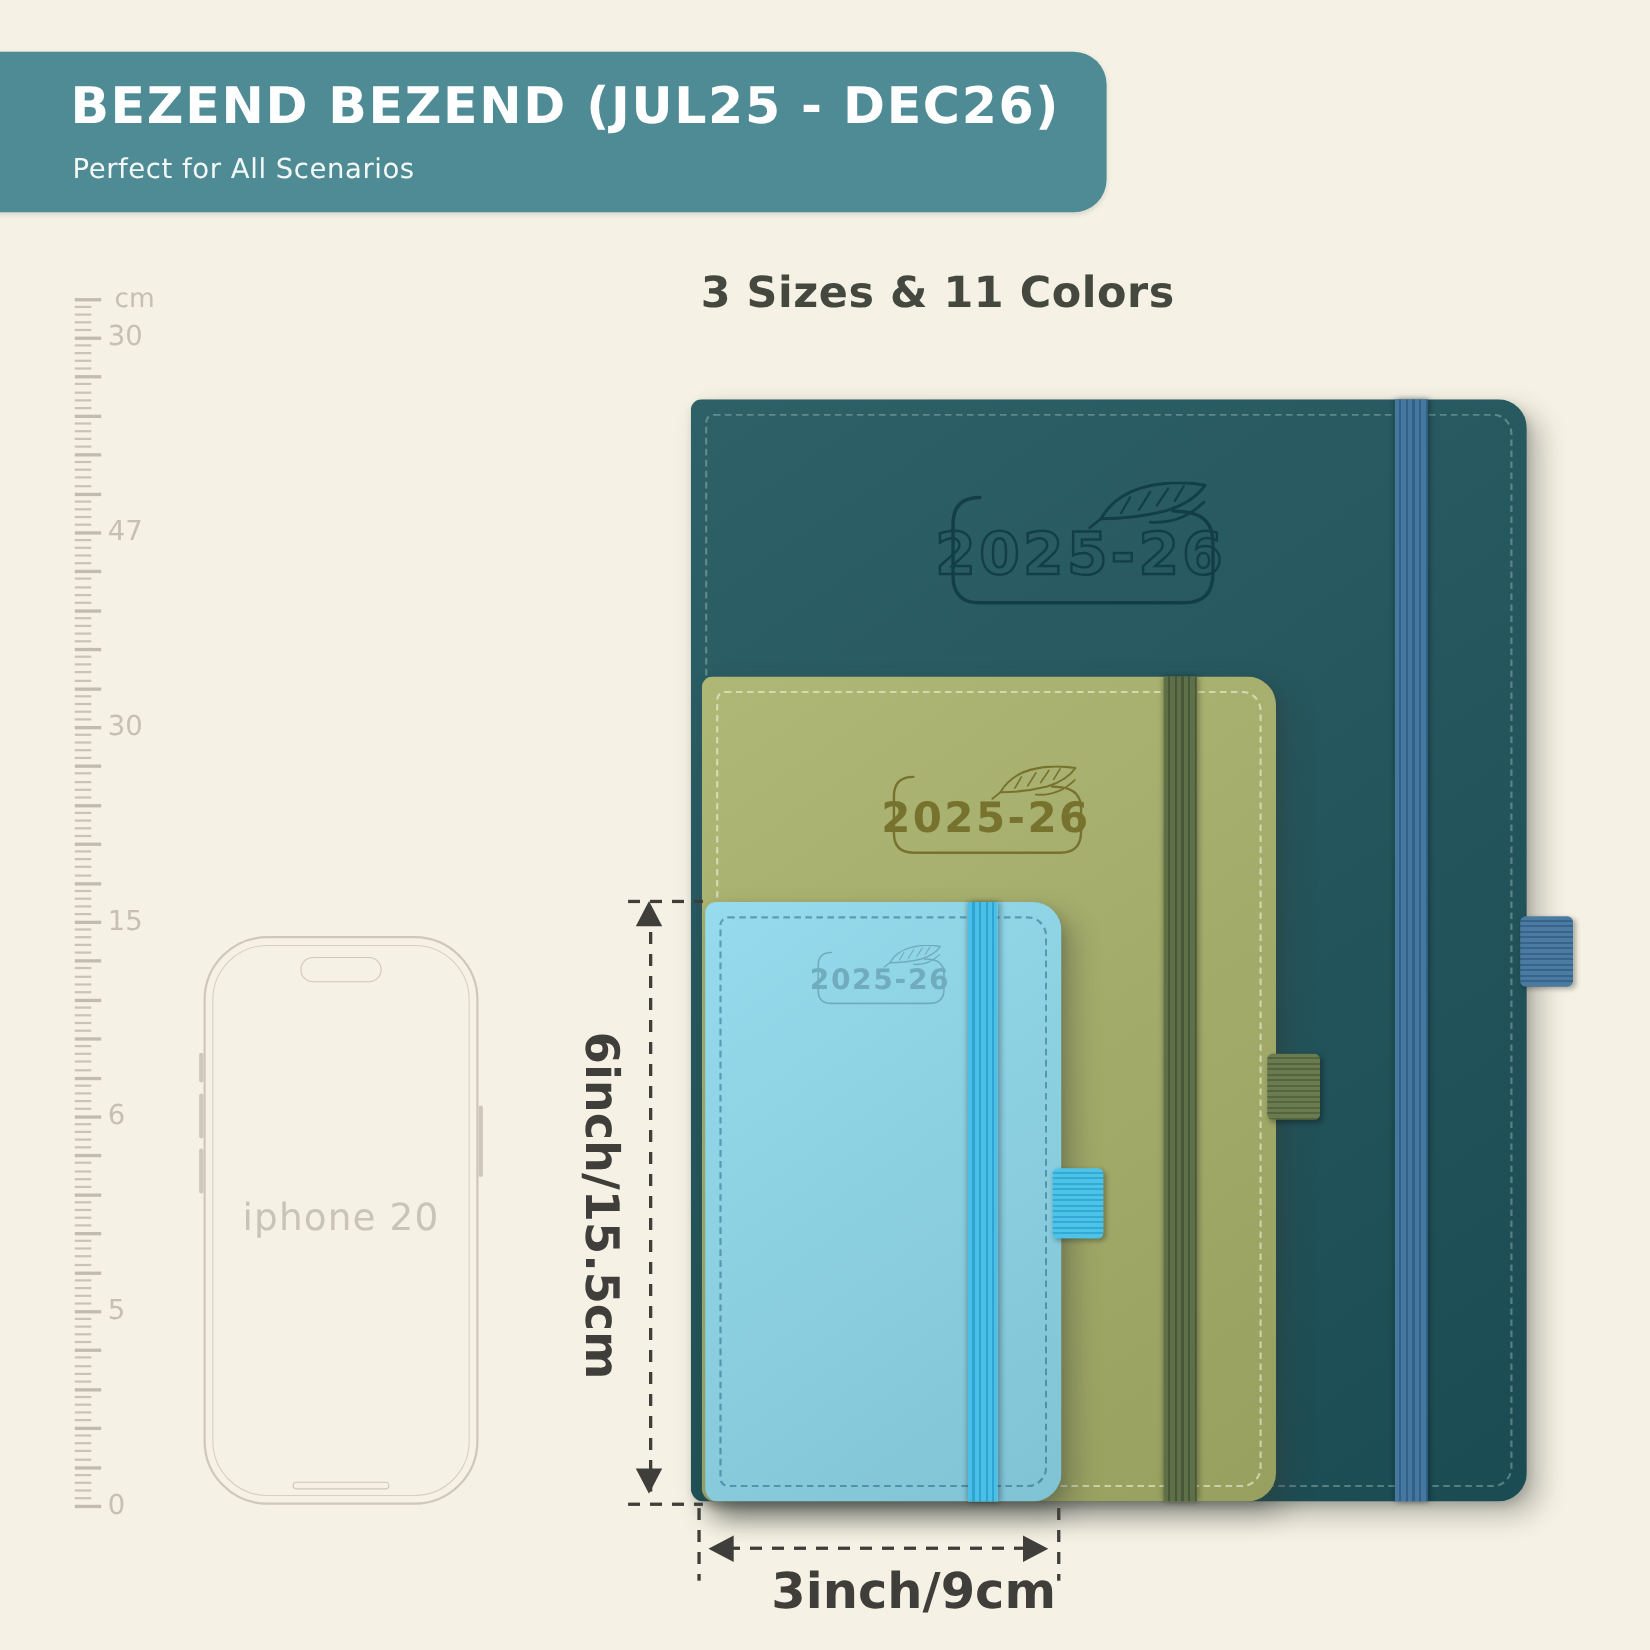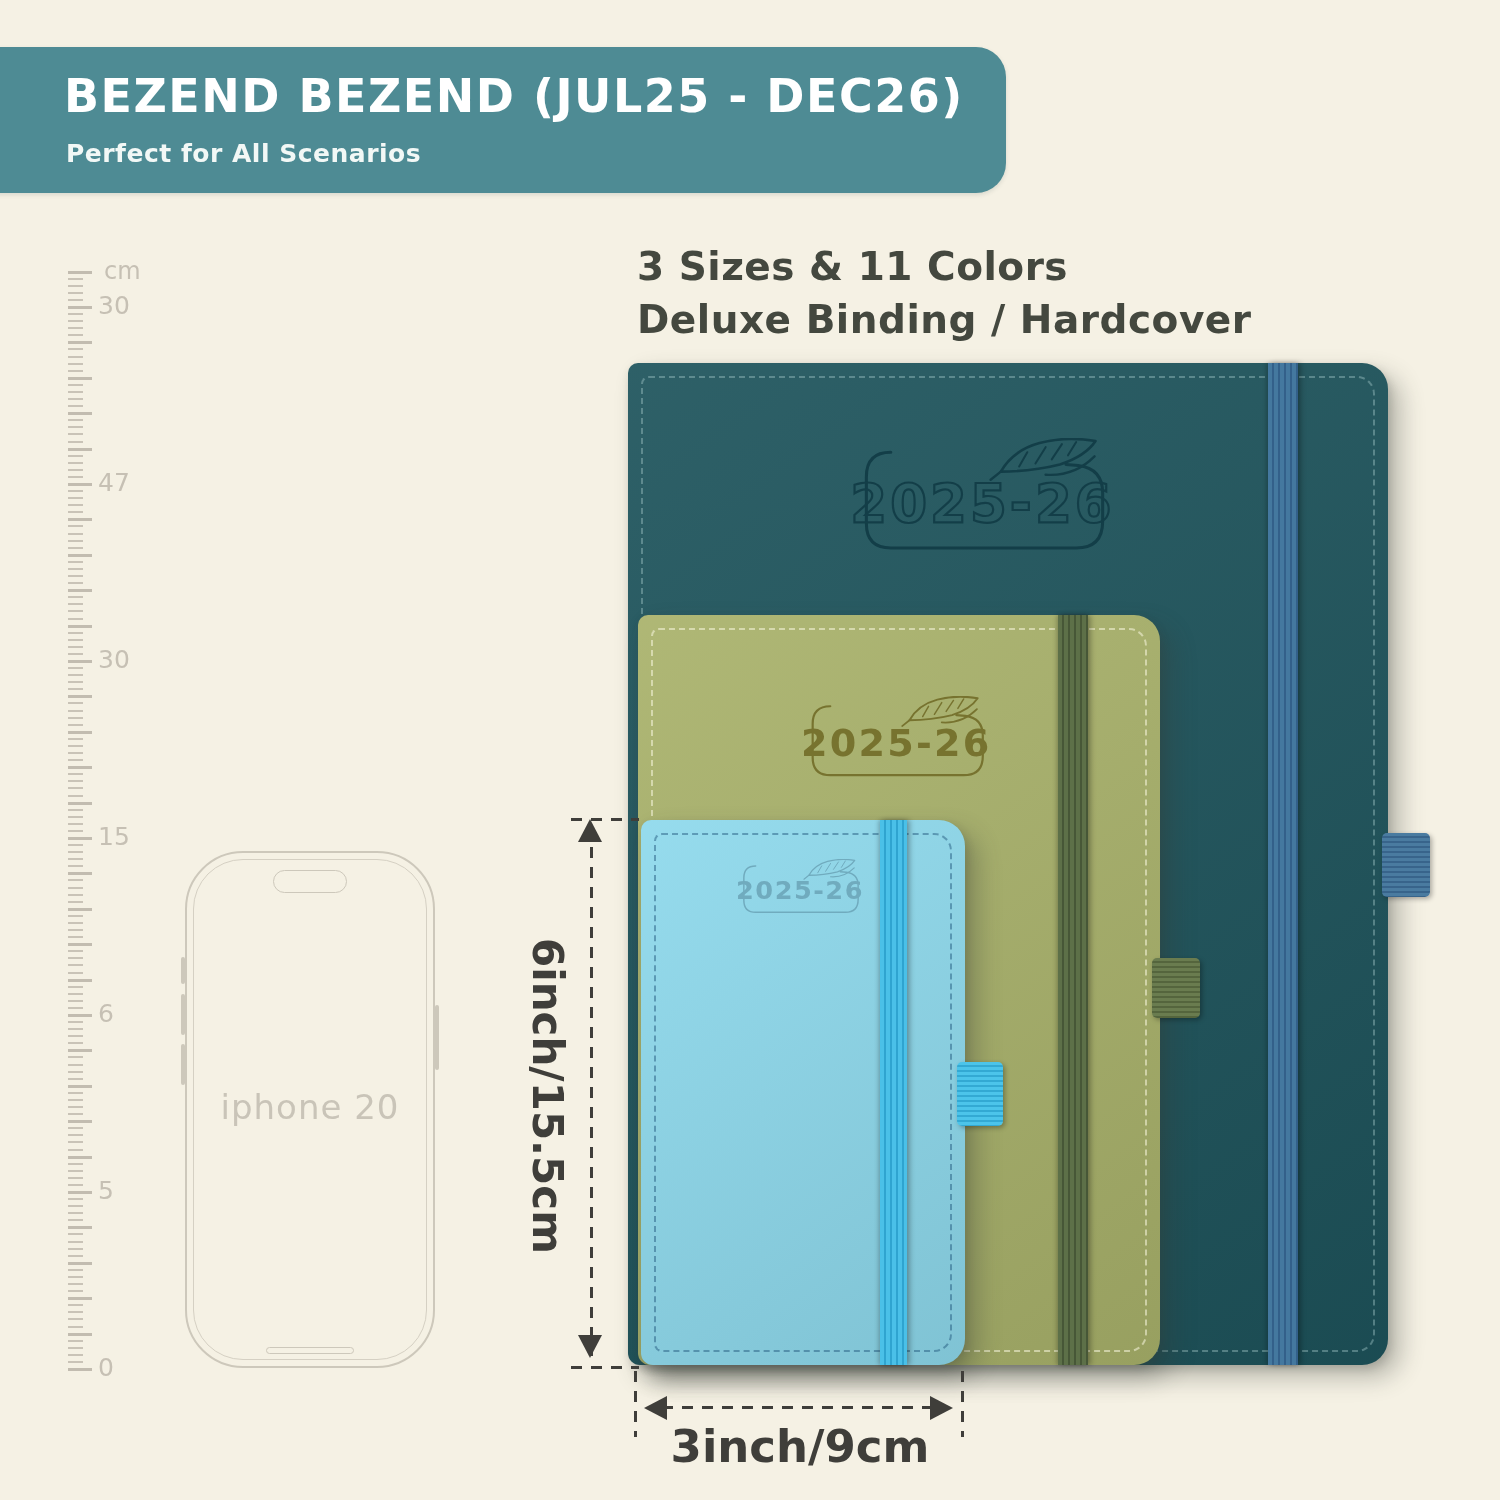--- a/index.html
+++ b/index.html
@@ -14,21 +14,21 @@
     background:var(--banner-bg,#4e8b94); border-radius:30px;
     box-shadow:0 2px 4px rgba(60,80,80,.15);
   }
   .banner-title{
     position:absolute; left:98px; top:22px;
     color:#ffffff; font-size:46px; font-weight:700; letter-spacing:1.5px;
     white-space:nowrap;
   }
   .banner-subtitle{
     position:absolute; left:100px; top:92px;
-    color:#f2f8f6; font-size:25px; font-weight:700; letter-spacing:.5px;
+    color:#f2f8f6; font-size:25px; font-weight:400; letter-spacing:.5px;
   }
   
   .headline{position:absolute; left:637px; top:240px; color:#44483f;}
   .headline div{font-size:39px; font-weight:700; line-height:53px; letter-spacing:.5px; white-space:nowrap;}
   
   .ruler{position:absolute; inset:0; pointer-events:none;}
   .tick{position:absolute; left:68px; height:2px; background:#c9c3b7;}
   .tick.minor{width:15px;}
   .tick.major{width:24px; height:3px; background:#c2bcb0;}
   .ruler-label{position:absolute; left:98px; font-size:25px; color:#c6c0b4;}
@@ -109,35 +109,34 @@
   .arr{width:0; height:0;}
   .arr-up   {border-left:12px solid transparent; border-right:12px solid transparent; border-bottom:23px solid var(--dim,#3f3e3a);}
   .arr-down {border-left:12px solid transparent; border-right:12px solid transparent; border-top:23px solid var(--dim,#3f3e3a);}
   .arr-left {border-top:12px solid transparent; border-bottom:12px solid transparent; border-right:23px solid var(--dim,#3f3e3a);}
   .arr-right{border-top:12px solid transparent; border-bottom:12px solid transparent; border-left:23px solid var(--dim,#3f3e3a);}
   .dim-label{color:var(--dim,#3f3e3a); font-weight:700; white-space:nowrap;}
   .height-label{
     left:330px; top:1074px; width:440px; height:44px; text-align:center;
     font-size:42px; transform:rotate(90deg); transform-origin:center;
   }
-  .width-label{left:640px; top:1420px; width:320px; text-align:center; font-size:45px;}
+  .width-label{left:640px; top:1420px; width:320px; text-align:right; font-size:45px;}
 </style>
 </head>
 <body>
 
 <div id="stage" style="background: rgb(245, 241, 228); --banner-bg: #4e8b94; --dim: #3f3e3a;">
 
   <div class="banner">
     <div class="banner-title">BEZEND BEZEND (JUL25 - DEC26)</div>
     <div class="banner-subtitle">Perfect for All Scenarios</div>
   </div>
 
   <div class="headline">
     <div>3 Sizes &amp; 11 Colors</div>
-    <div>Deluxe Binding / Hardcover</div>
   </div>
 
   <div class="ruler" id="ruler">
       <div class="tick major" style="top: 1368px;"></div>
       <div class="tick minor" style="top: 1360.92px;"></div>
       <div class="tick minor" style="top: 1353.84px;"></div>
       <div class="tick minor" style="top: 1346.76px;"></div>
       <div class="tick minor" style="top: 1339.68px;"></div>
       <div class="tick major" style="top: 1332.6px;"></div>
       <div class="tick minor" style="top: 1325.52px;"></div>

